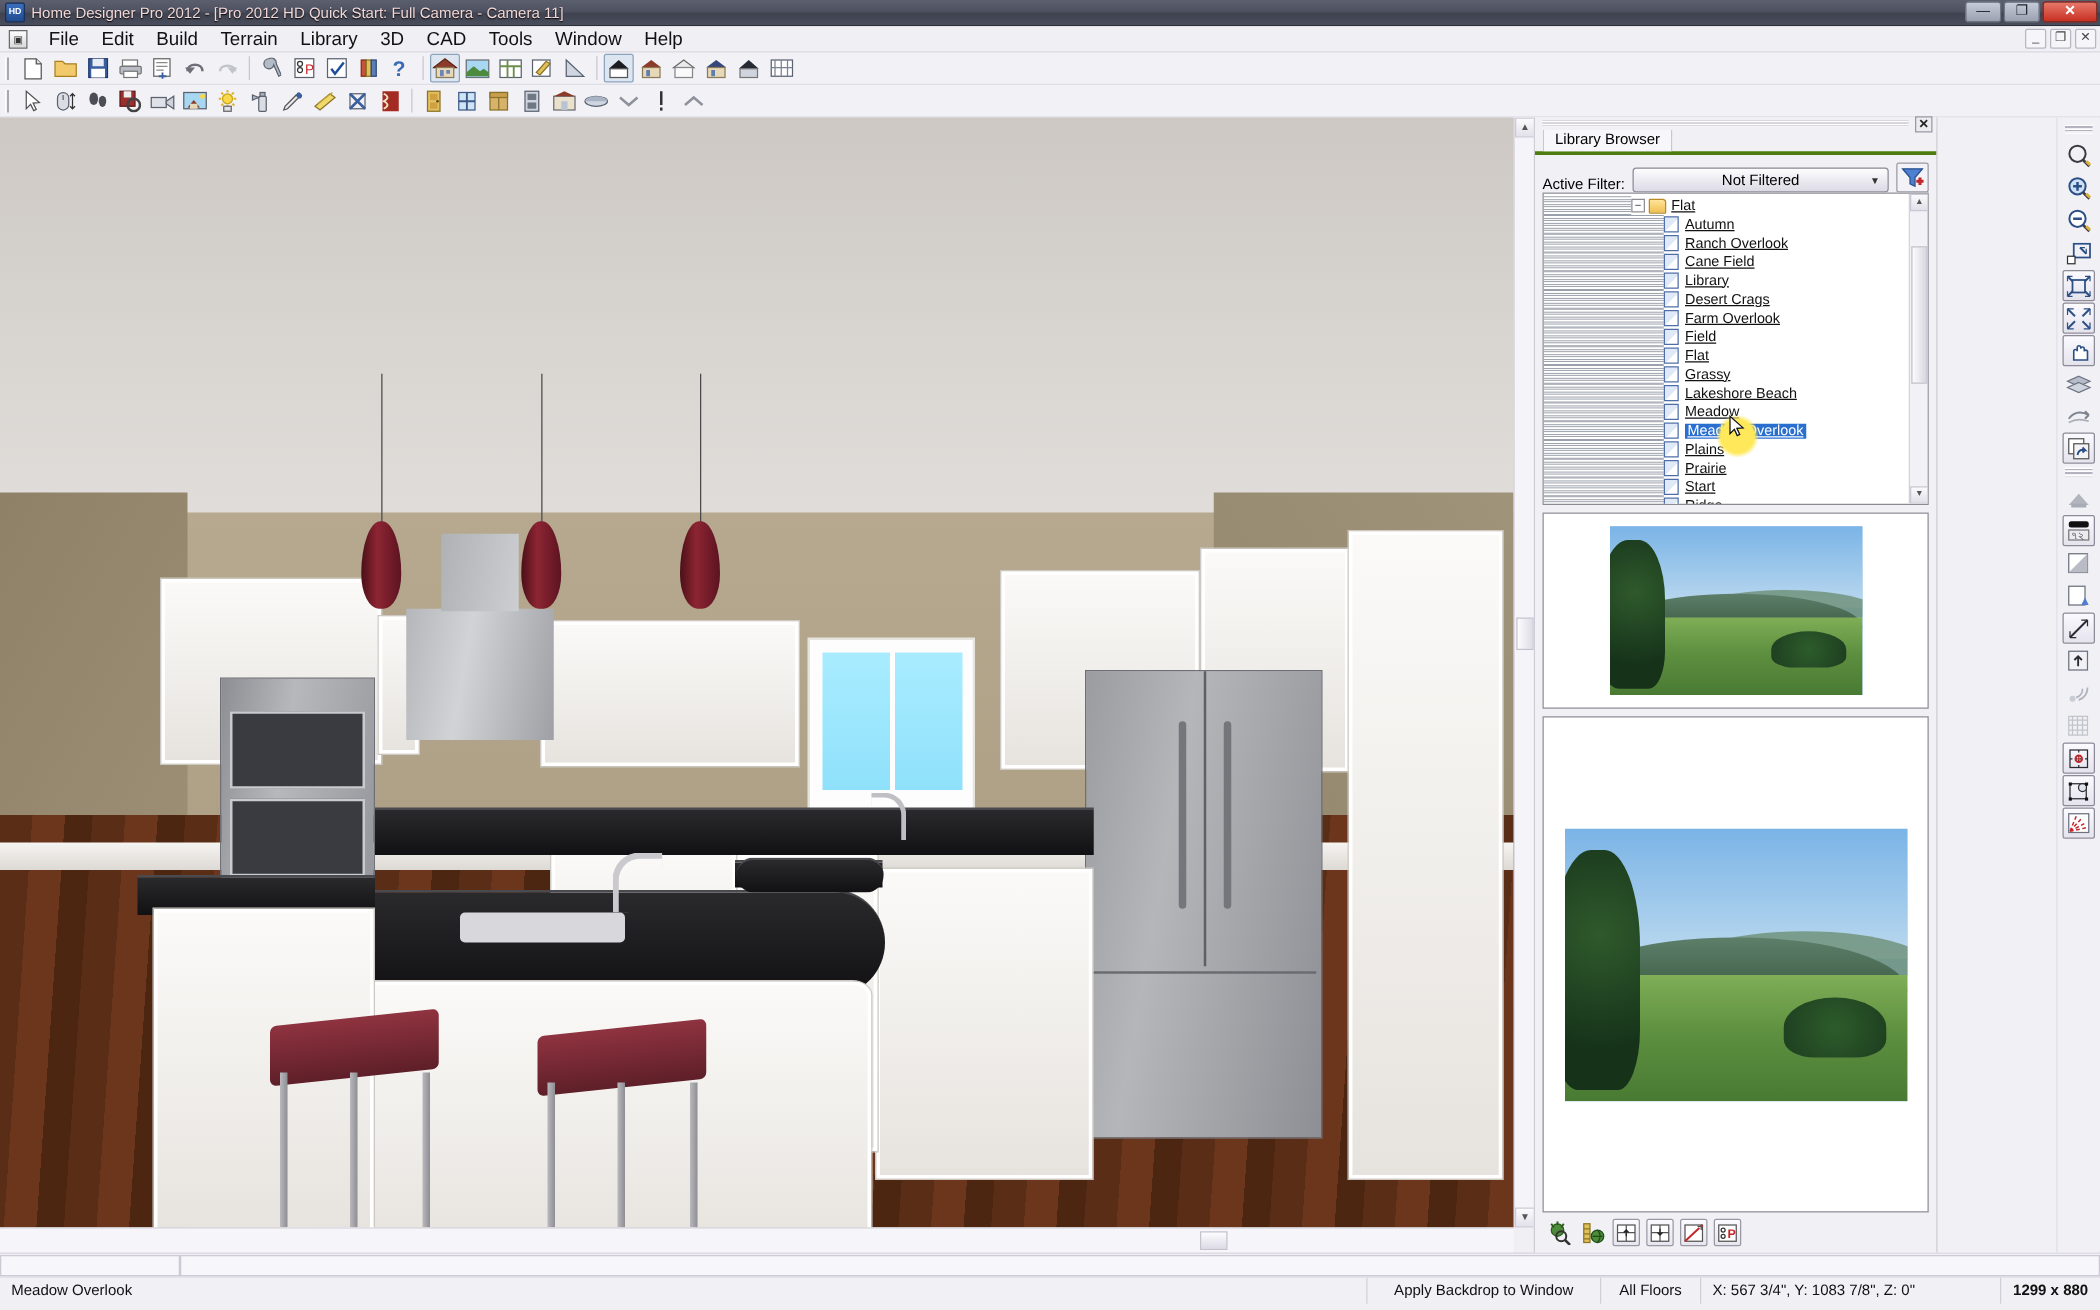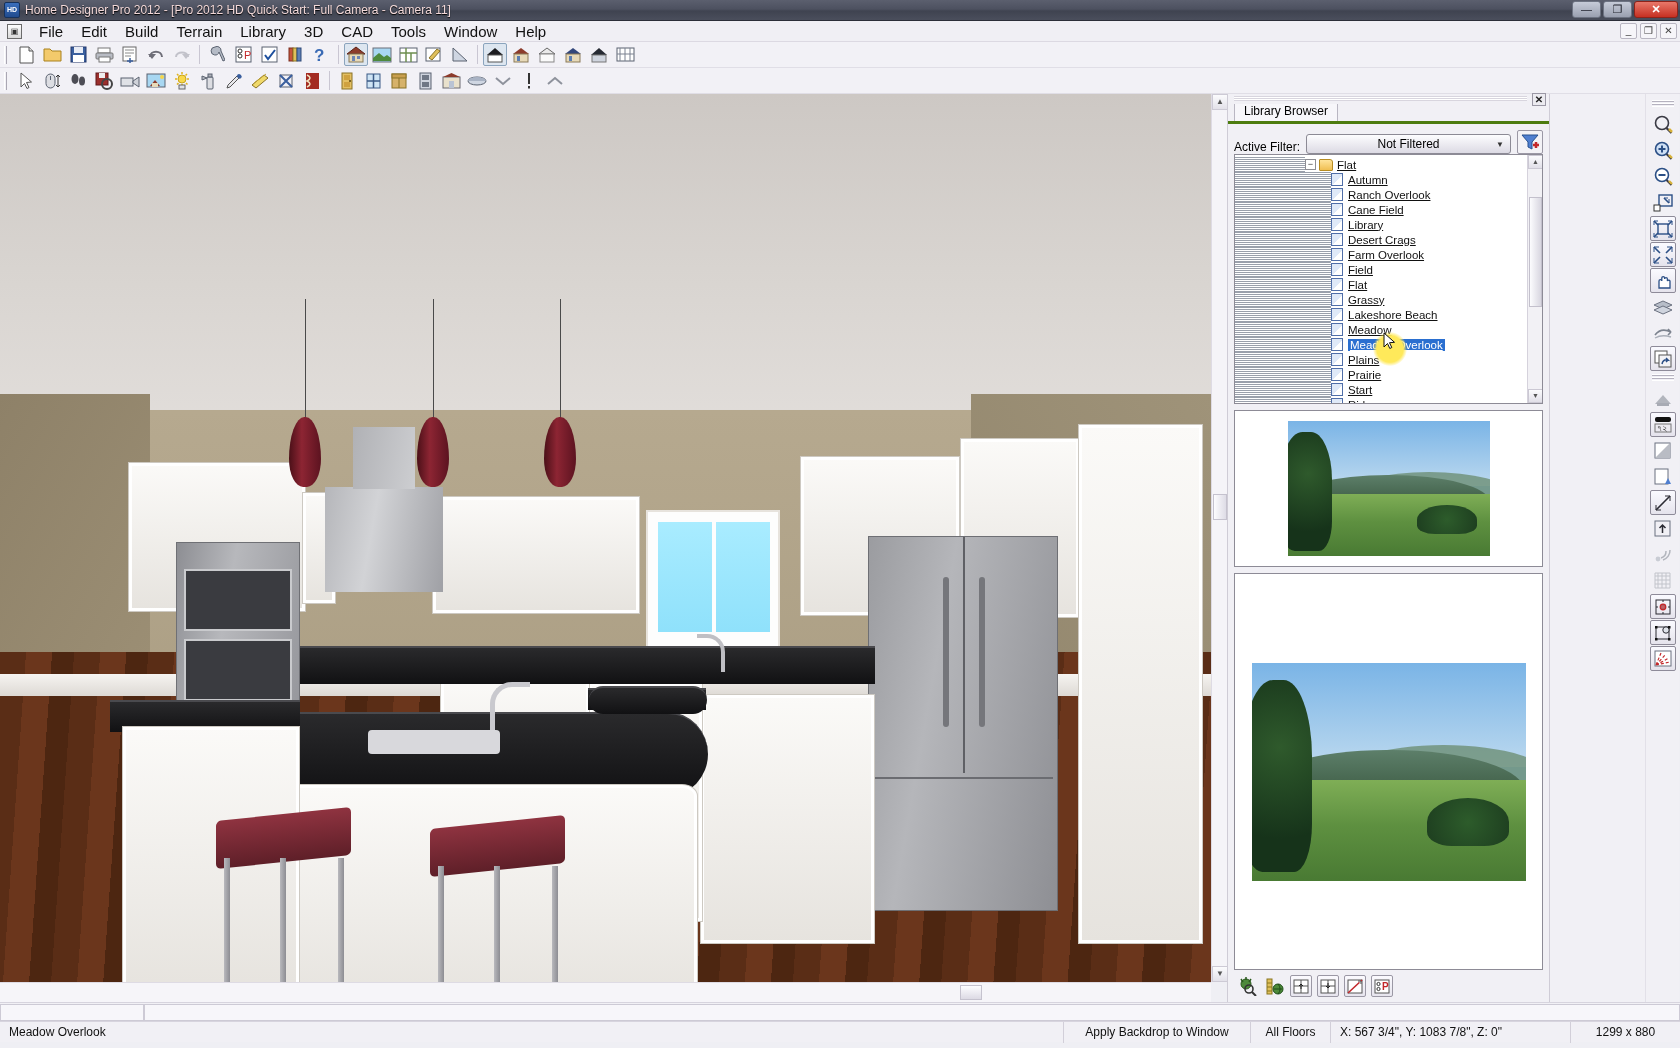--- a/index.html
+++ b/index.html
@@ -1031,15 +1031,15 @@
   <div id="statusfields">
     <div class="sf" style="width:144px;"></div>
     <div class="sf" style="flex:1;"></div>
   </div>
   <div id="statusbar">
     <div class="cell" style="width:180px;">Meadow Overlook</div>
     <div class="cell grow"></div>
     <div class="cell" style="width:187px;justify-content:center;">Apply Backdrop to Window</div>
     <div class="cell" style="width:80px;justify-content:center;">All Floors</div>
     <div class="cell" style="width:240px;">X: 567 3/4", Y: 1083 7/8", Z: 0"</div>
-    <div class="cell" style="width:110px;justify-content:center;">1299 x 880</div>
+    <div class="cell" style="width:80px;justify-content:center;font-weight:bold;">1299 x 880</div>
   </div>
 </div>
 
 </body></html>

